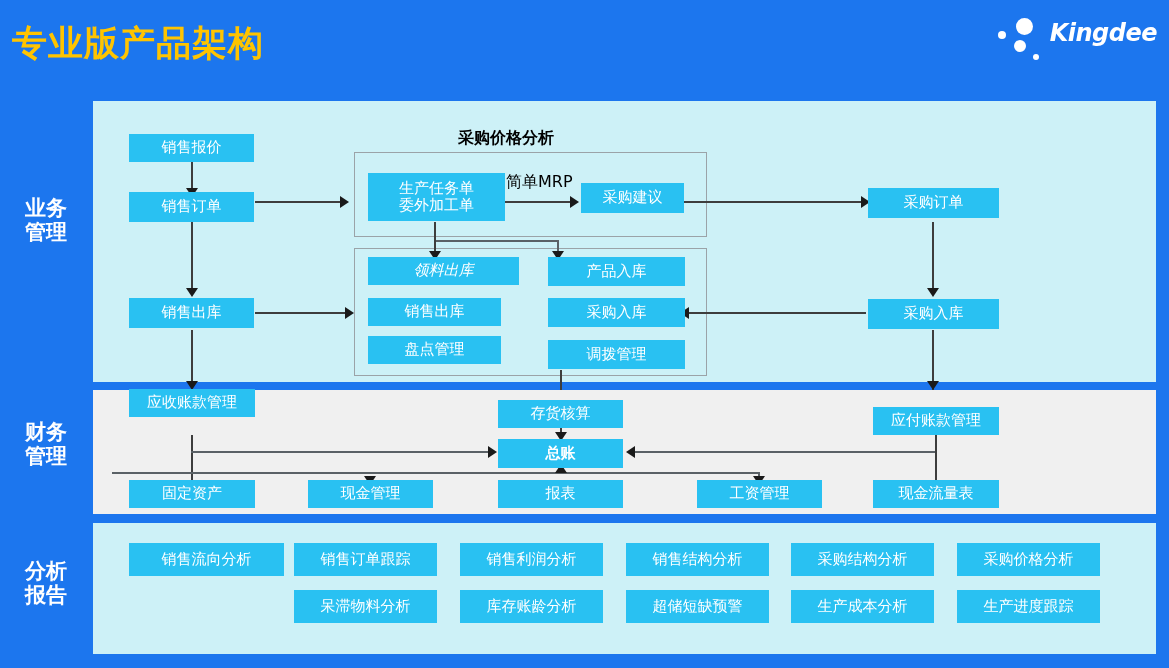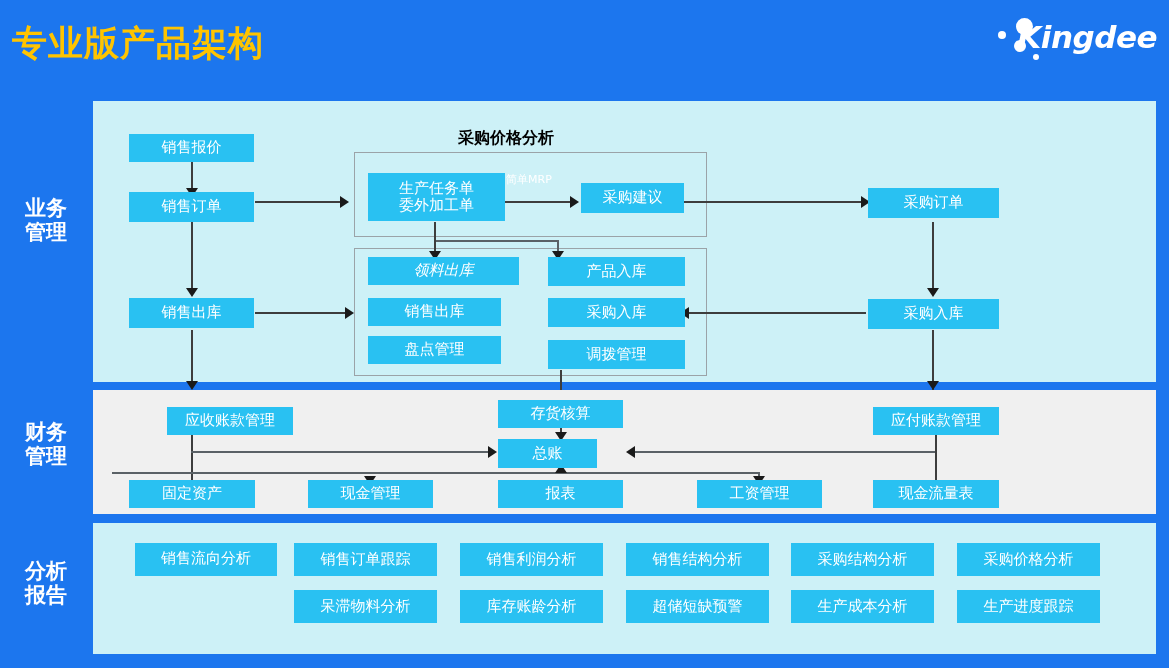--- a/index.html
+++ b/index.html
@@ -17,21 +17,21 @@
     position:absolute;left:12px;top:20px;
     font-size:35px;font-weight:bold;color:#FFC400;
     letter-spacing:1px;white-space:nowrap;
   }
   .logo{
     position:absolute;right:8px;top:12px;
     width:165px;height:48px;
   }
   .logo-text{
     position:absolute;right:4px;top:7px;
-    font-size:31px;font-weight:bold;font-style:italic;color:#ffffff;
+    font-size:24px;font-weight:bold;font-style:italic;color:#ffffff;
     letter-spacing:-0.5px;
   }
   .logo-dot{position:absolute;border-radius:50%;background:#ffffff;}
 
   
   .side-label{
     position:absolute;left:0;width:92px;
     color:#ffffff;font-size:21px;font-weight:bold;
     text-align:center;line-height:1.15;
   }
@@ -64,21 +64,21 @@
     box-sizing:border-box;
     background:transparent;
   }
   .frame-title{
     position:absolute;
     font-size:16px;font-weight:bold;color:#000000;
     white-space:nowrap;
   }
   .edge-label{
     position:absolute;
-    font-size:11px;color:#ffffff;white-space:nowrap;
+    font-size:16px;color:#000000;white-space:nowrap;
   }
 
   
   .ln{position:absolute;background:#3d3d3d;}
   .ln.v{width:2px;}
   .ln.h{height:2px;}
   .ln.gray{background:#5a6166;}
   .arw{
     position:absolute;width:0;height:0;
   }
@@ -196,34 +196,34 @@
   <div class="ln h gray" style="left:632px;top:451px;width:303px;"></div>
   <div class="arw left" style="left:626px;top:446px;"></div>
 
   <div class="ln h gray" style="left:112px;top:472px;width:450px;"></div>
   <div class="ln v gray" style="left:758px;top:472px;height:12px;"></div>
   <div class="ln h gray" style="left:560px;top:472px;width:200px;"></div>
   <div class="arw down" style="left:753px;top:476px;"></div>
   <div class="arw up" style="left:555px;top:464px;"></div>
   <div class="arw down" style="left:364px;top:476px;"></div>
 
-  <div class="box" style="left:129px;top:407px;width:126px;height:28px;margin-left:38px;">应收账款管理</div>
+  <div class="box" style="left:129px;top:389px;width:126px;height:28px;">应收账款管理</div>
   <div class="box" style="left:498px;top:400px;width:125px;height:28px;">存货核算</div>
   <div class="box" style="left:873px;top:407px;width:126px;height:28px;">应付账款管理</div>
-  <div class="box" style="left:498px;top:439px;width:99px;height:29px;">总账</div>
+  <div class="box" style="left:498px;top:439px;width:125px;height:29px;font-weight:bold;">总账</div>
 
   <div class="box" style="left:129px;top:480px;width:126px;height:28px;">固定资产</div>
   <div class="box" style="left:308px;top:480px;width:125px;height:28px;">现金管理</div>
   <div class="box" style="left:498px;top:480px;width:125px;height:28px;">报表</div>
   <div class="box" style="left:697px;top:480px;width:125px;height:28px;">工资管理</div>
   <div class="box" style="left:873px;top:480px;width:126px;height:28px;">现金流量表</div>
 
   <div class="panel panel-ana"></div>
 
-  <div class="box" style="left:135px;top:543px;width:142px;height:33px;font-family:Liberation Mono, monospace;">销售流向分析</div>
+  <div class="box" style="left:129px;top:543px;width:155px;height:33px;">销售流向分析</div>
   <div class="box" style="left:294px;top:543px;width:143px;height:33px;">销售订单跟踪</div>
   <div class="box" style="left:460px;top:543px;width:143px;height:33px;">销售利润分析</div>
   <div class="box" style="left:626px;top:543px;width:143px;height:33px;">销售结构分析</div>
   <div class="box" style="left:791px;top:543px;width:143px;height:33px;">采购结构分析</div>
   <div class="box" style="left:957px;top:543px;width:143px;height:33px;">采购价格分析</div>
 
   <div class="box" style="left:294px;top:590px;width:143px;height:33px;">呆滞物料分析</div>
   <div class="box" style="left:460px;top:590px;width:143px;height:33px;">库存账龄分析</div>
   <div class="box" style="left:626px;top:590px;width:143px;height:33px;">超储短缺预警</div>
   <div class="box" style="left:791px;top:590px;width:143px;height:33px;">生产成本分析</div>

